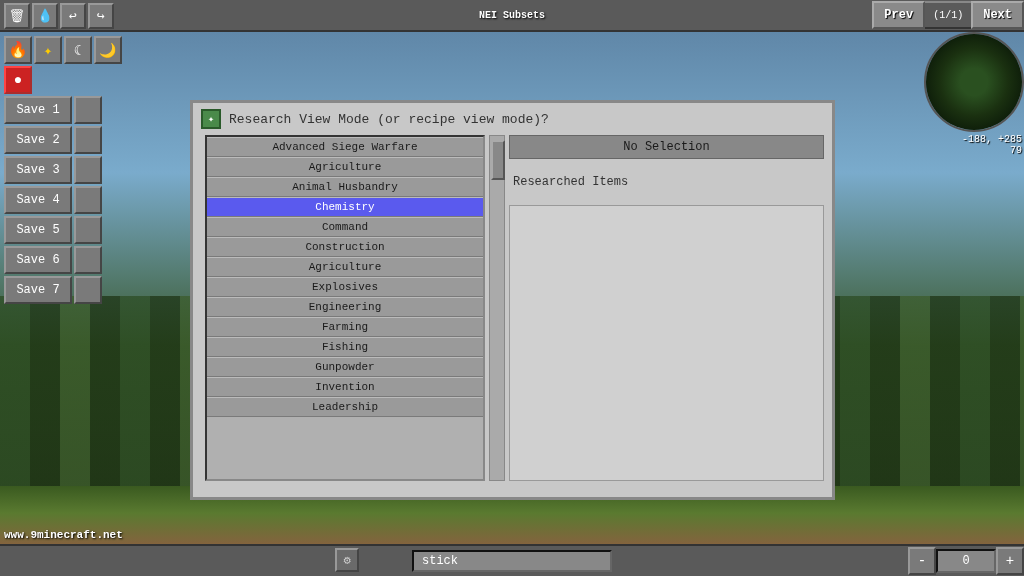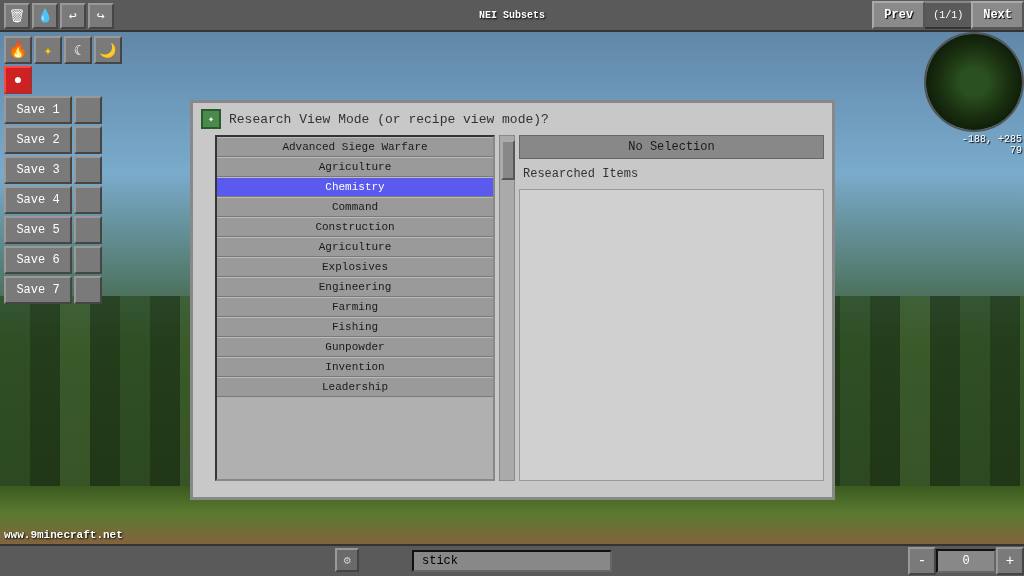--- a/index.html
+++ b/index.html
@@ -189,21 +189,21 @@
       font-size: 10px;
       font-weight: bold;
     }
     .dialog-title {
       color: #333;
       font-size: 13px;
     }
     .dialog-body {
       display: flex;
       height: calc(100% - 48px);
-      margin: 0 8px 8px 22px;
+      margin: 0 8px 8px 12px;
       gap: 4px;
     }
     .list-panel {
       width: 280px;
       background: #b0b0b0;
       border: 2px inset #888;
       overflow-y: auto;
       flex-shrink: 0;
     }
     .list-item {
@@ -234,21 +234,21 @@
       background: #888;
       border: 2px outset #aaa;
       position: absolute;
       top: 4px;
       left: 1px;
     }
     .right-panel {
       flex: 1;
       display: flex;
       flex-direction: column;
-      gap: 4px;
+      gap: 12px;
     }
     .selection-bar {
       background: #888;
       padding: 4px 8px;
       text-align: center;
       color: #1a1a1a;
       font-size: 12px;
       border: 1px solid #666;
     }
     .researched-label {
@@ -270,21 +270,21 @@
       background: #5a5a5a;
       border-top: 2px solid #333;
       display: flex;
       align-items: center;
       justify-content: center;
       z-index: 10;
     }
     .search-input {
       background: #888;
       border: 2px inset #666;
-      color: #000000;
+      color: #ffffff;
       font-family: 'Courier New', monospace;
       font-size: 12px;
       padding: 2px 8px;
       width: 200px;
       outline: none;
     }
     .bottom-right {
       position: absolute;
       right: 0;
       display: flex;
@@ -437,20 +437,21 @@
 <div class="dialog">
   <div class="dialog-header">
     <div class="dialog-icon">✦</div>
     <span class="dialog-title">Research View Mode (or recipe view mode)?</span>
   </div>
   <div class="dialog-body">
 
     <div class="list-panel">
       <div class="list-item">Advanced Siege Warfare</div>
       <div class="list-item">Agriculture</div>
+      <div class="list-item">Animal Husbandry</div>
       <div class="list-item selected">Chemistry</div>
       <div class="list-item">Command</div>
       <div class="list-item">Construction</div>
       <div class="list-item">Agriculture</div>
       <div class="list-item">Explosives</div>
       <div class="list-item">Engineering</div>
       <div class="list-item">Farming</div>
       <div class="list-item">Fishing</div>
       <div class="list-item">Gunpowder</div>
       <div class="list-item">Invention</div>

